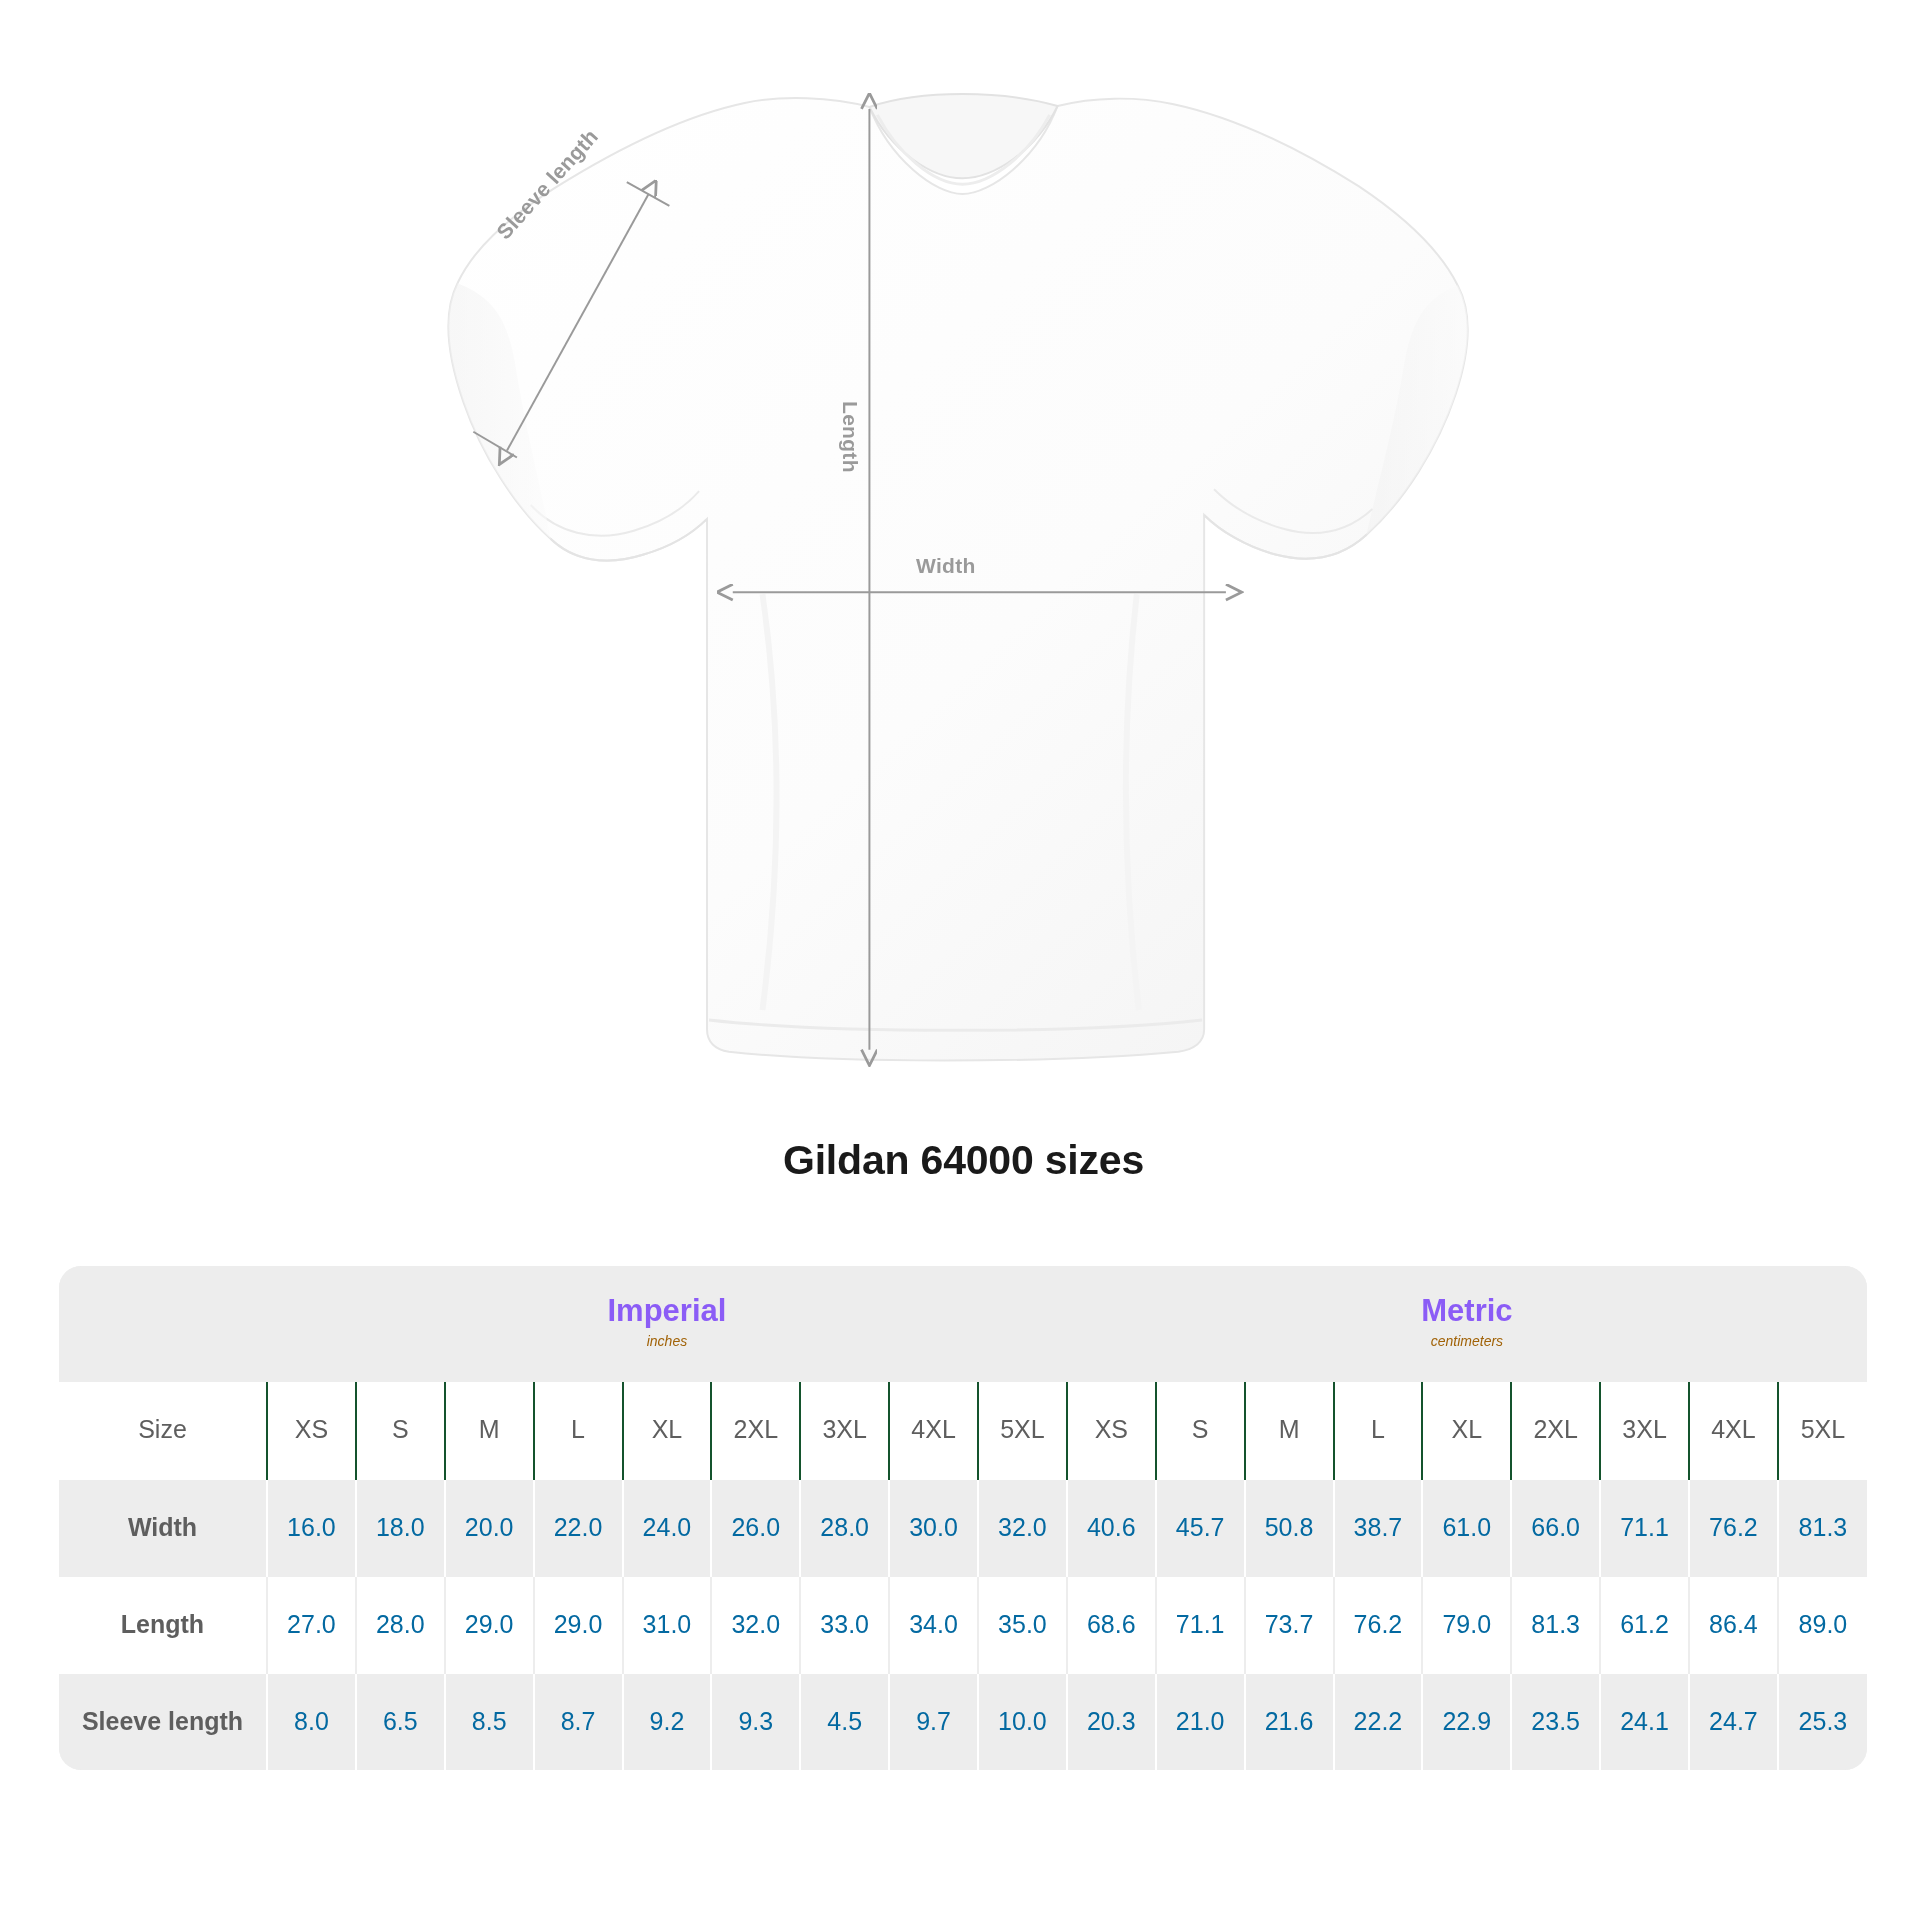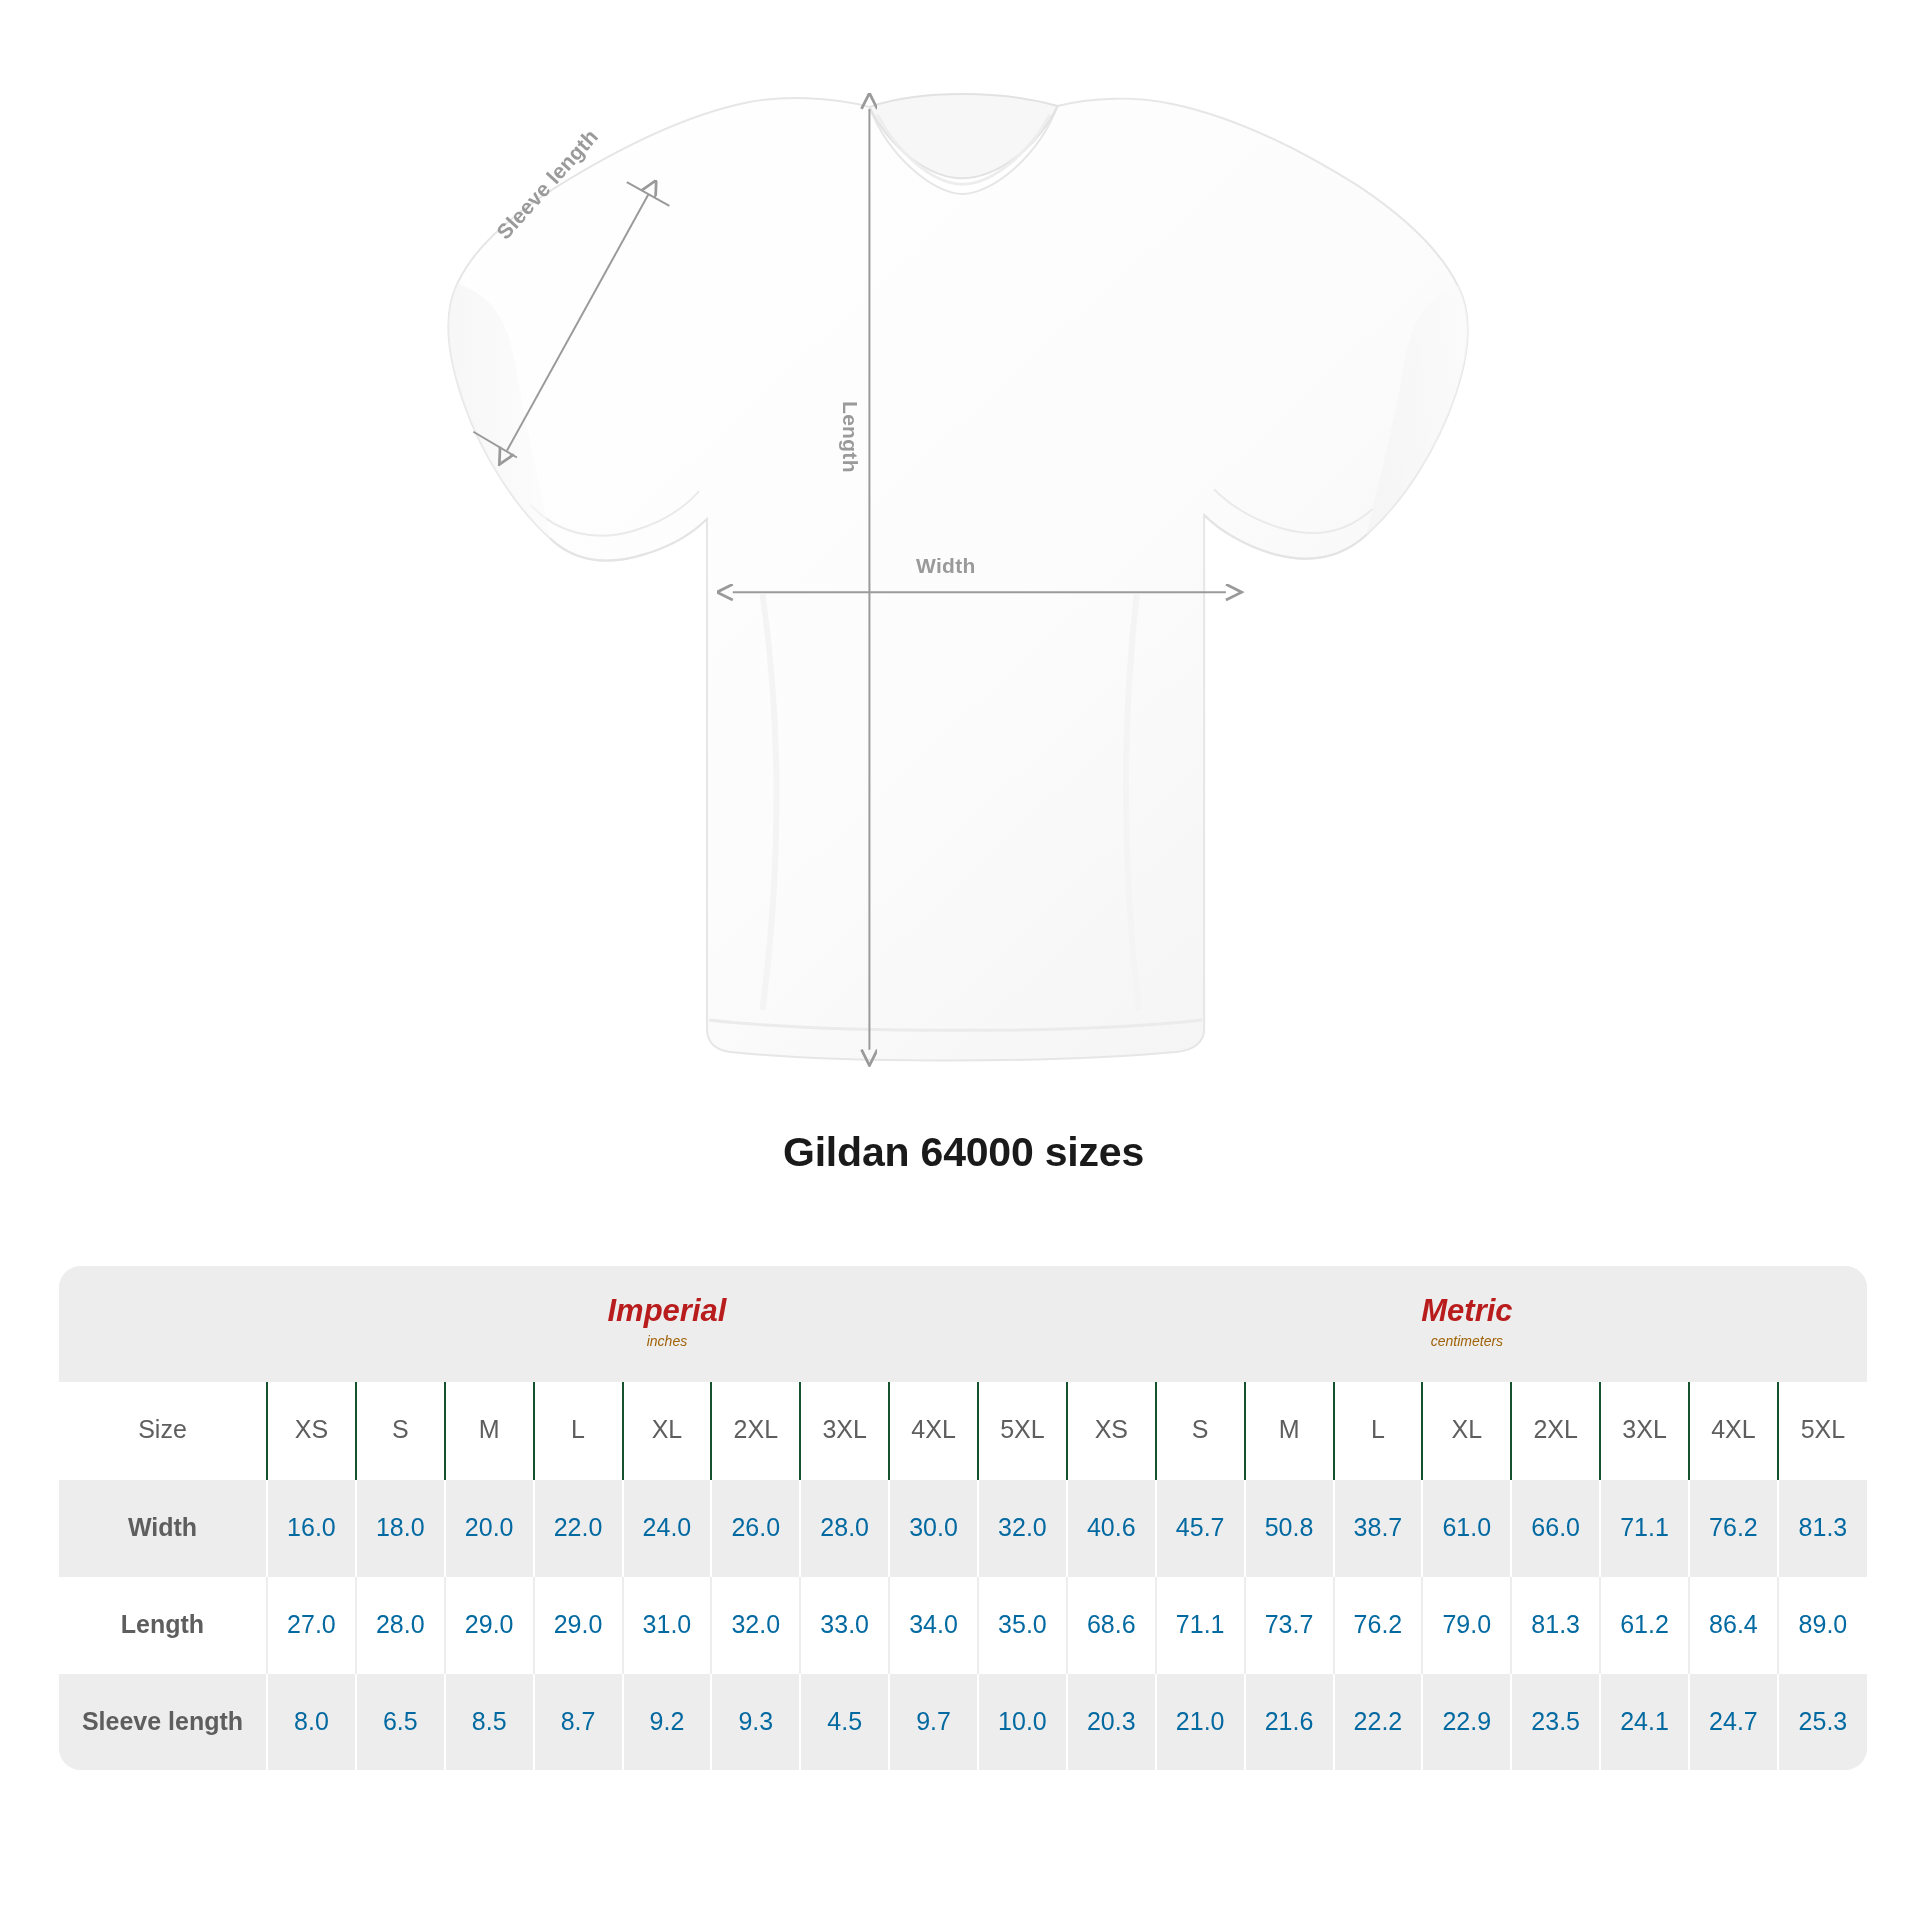--- a/index.html
+++ b/index.html
@@ -61,21 +61,21 @@
     position: absolute;
     left: 0;
     top: 1129px;
     width: 1927px;
     text-align: center;
   }
   .chart-title {
     font-size: 41px;
     font-weight: bold;
     color: #1a1a1a;
-    margin: 0;
+    margin: 8px;
     letter-spacing: -0.2px;
   }
   .chart-note {
     margin-top: 22px;
     font-size: 22px;
     font-style: italic;
     color: #6b6b6b;
   }
 
   
@@ -98,23 +98,22 @@
     vertical-align: middle;
     font-weight: normal;
   }
   .unitrow td {
     padding: 26px 0 30px 0;
     background: #ededed;
     border: none;
   }
   .unit-name {
     font-size: 31px;
-    font-style: italic;
-    font-weight: bold;
-    color: #b91c1c;
+    font-weight: bold;
+    color: #8b5cf6;
     line-height: 1.25;
   }
   .unit-sub {
     font-size: 14px;
     font-style: italic;
     color: #a16207;
     line-height: 1.5;
   }
 
   .headrow td {

